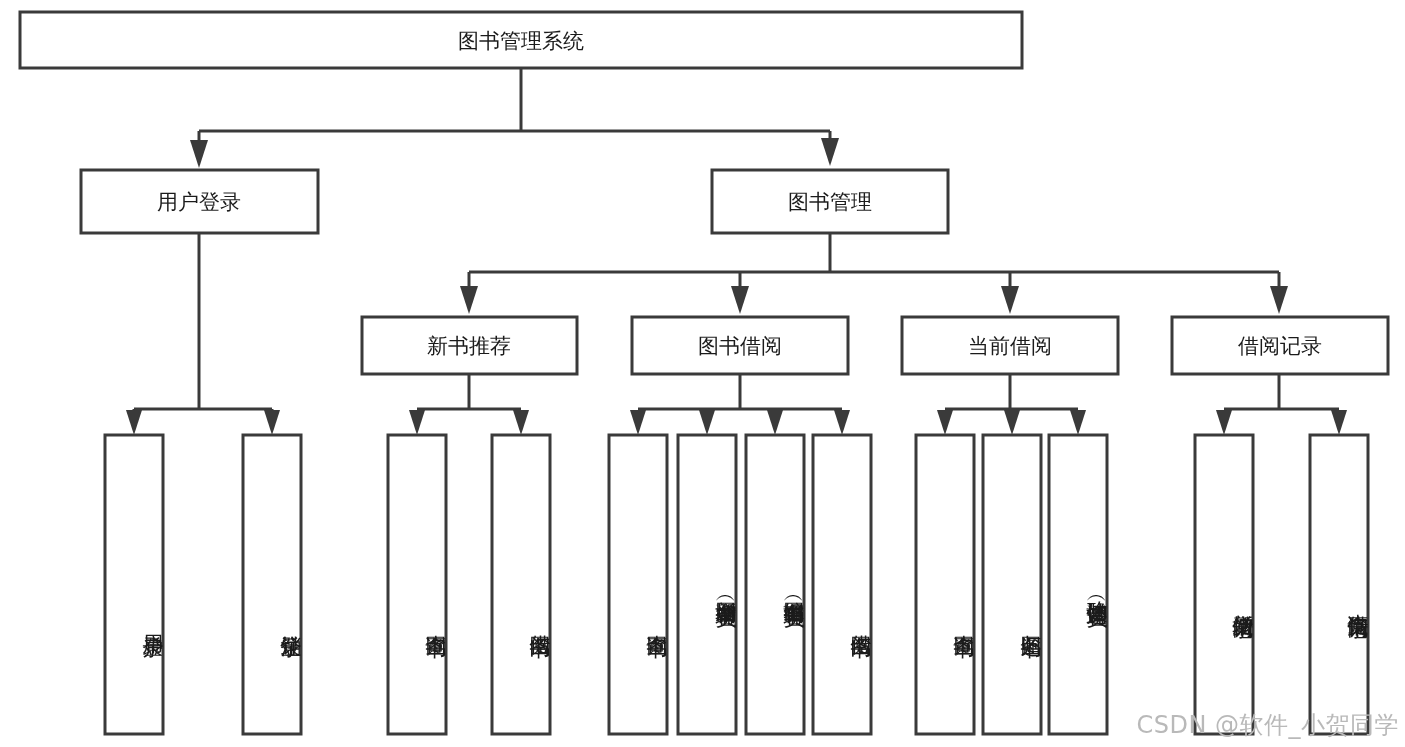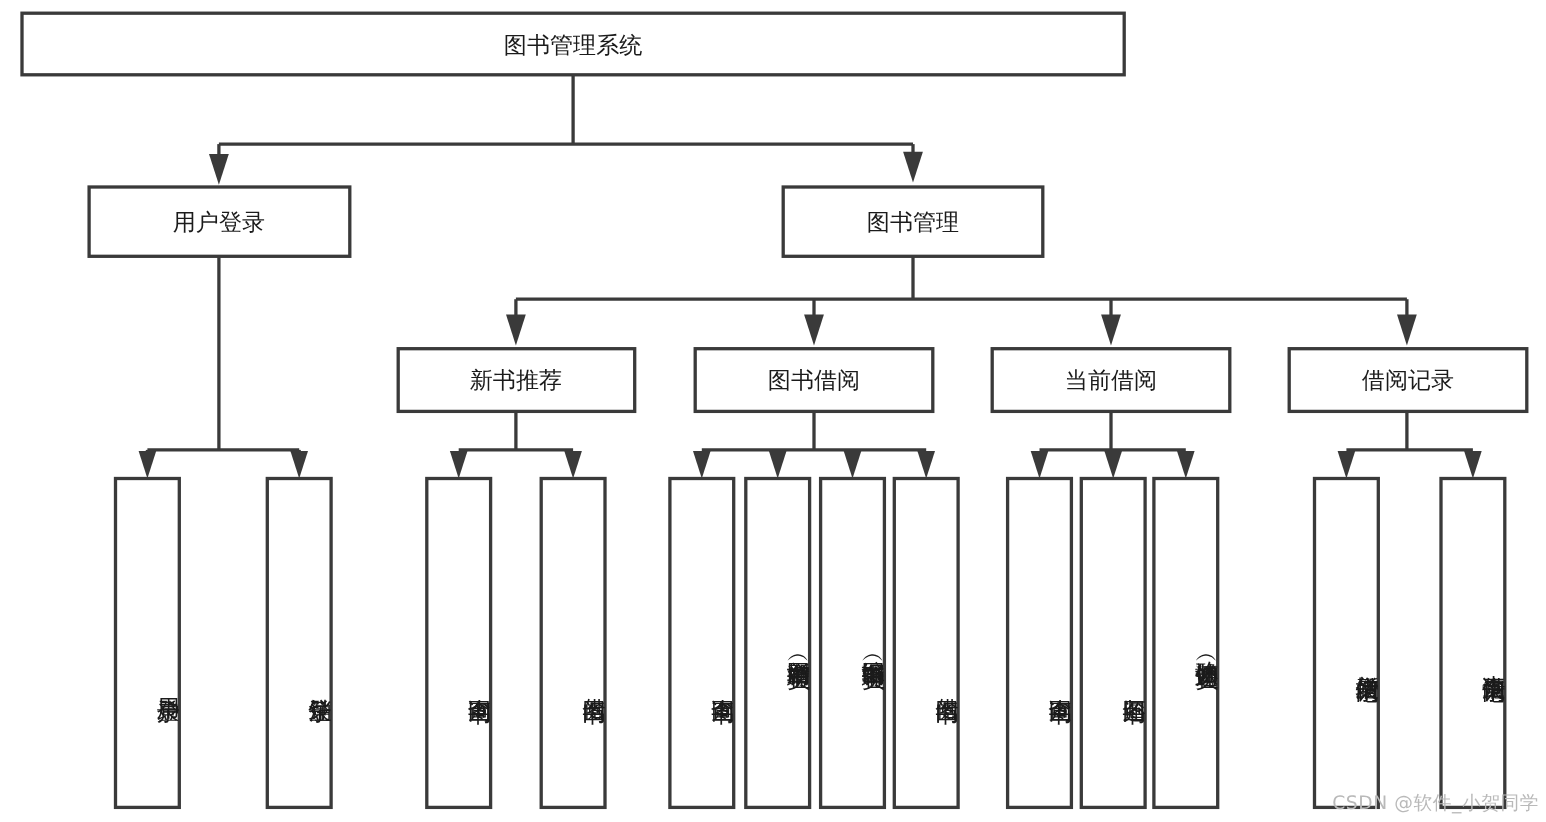--- a/index.html
+++ b/index.html
@@ -61,21 +61,21 @@
     align-items: flex-start;
     justify-content: center;
     white-space: nowrap;
     pointer-events: none;
   }
   .watermark {
     position: absolute;
     right: 6px;
     bottom: 6px;
     font-family: "DejaVu Sans", "Liberation Sans", sans-serif;
-    font-size: 17px;
+    font-size: 24px;
     color: #b9b9b9;
     letter-spacing: 0.5px;
     white-space: nowrap;
   }
 </style>
 </head>
 <body>
 
 <div id="diagram-root">
 

